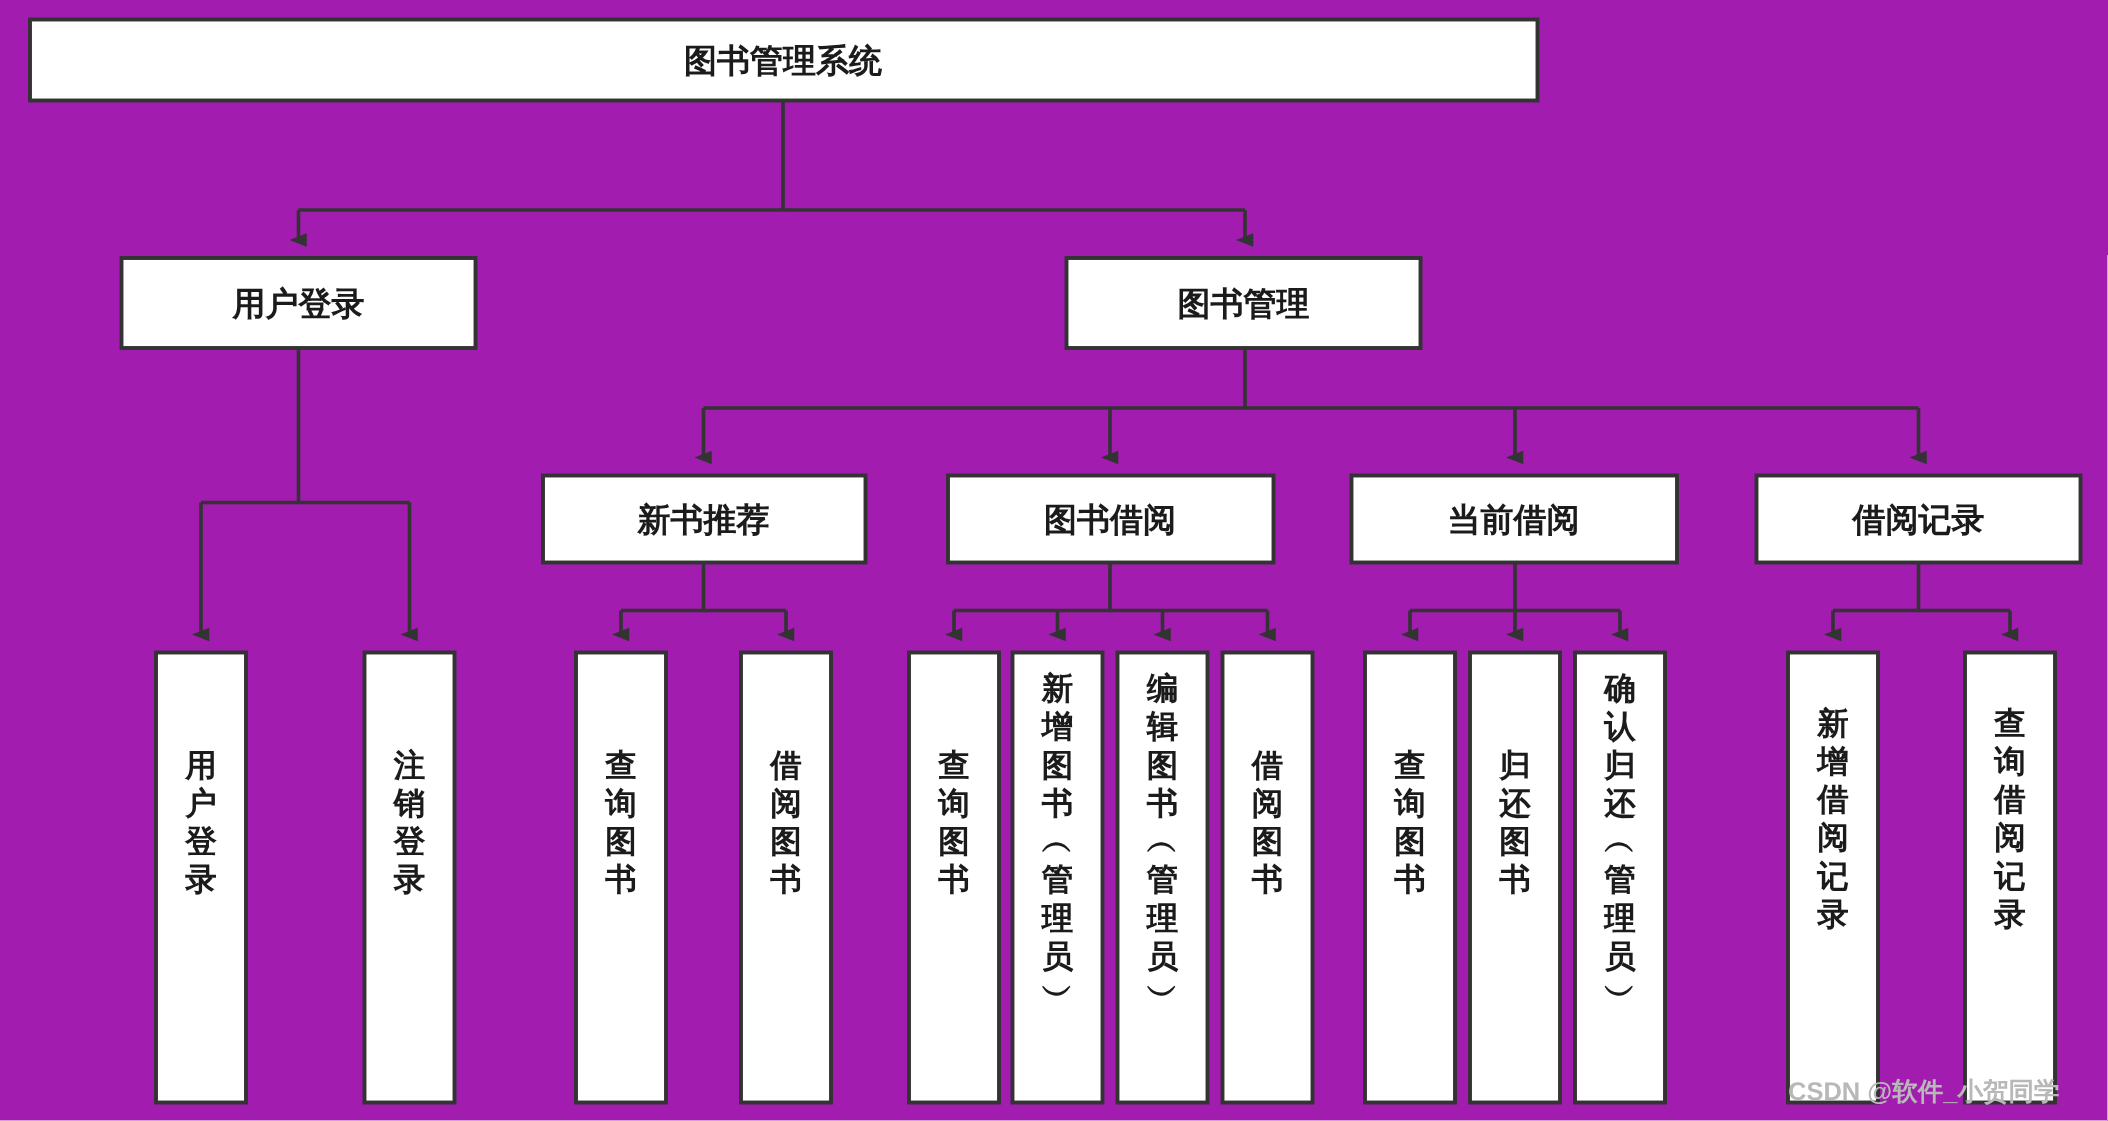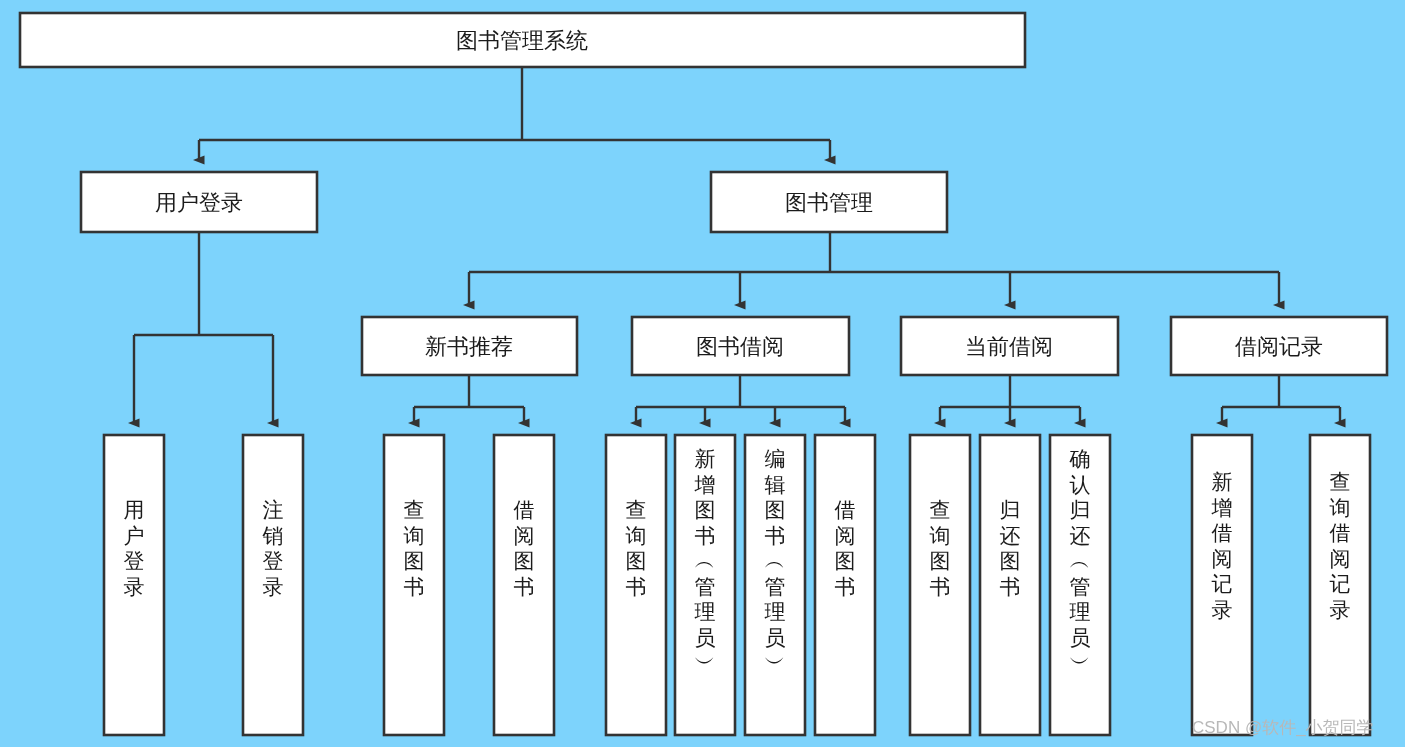--- a/index.html
+++ b/index.html
@@ -1,20 +1,20 @@
 <!DOCTYPE html>
 <html><head>
 <meta charset="utf-8">
 <style>
   html,body{margin:0;padding:0;background:#ffffff;}
   body{
     font-family:"Liberation Sans","DejaVu Sans",sans-serif;
     width:1405px;height:747px;overflow:hidden;
   }
-  #stage{position:relative;width:1405px;height:747px;background:#7dd3fc;}
+  #stage{position:relative;width:1405px;height:747px;background:#a21caf;font-weight:bold;}
   svg{display:block;}
   .box-stroke{stroke:#333333;stroke-width:2.6;fill:#ffffff;}
   .conn{stroke:#333333;stroke-width:2.4;fill:none;stroke-linecap:butt;}
   .arrow{fill:#333333;}
   text{fill:#1b1b1b;}
   .t-h{font-size:22px;}
   .t-v{font-size:21px;}
   .wm{fill:#b8b8b8;font-size:17px;}
 </style>
 </head>

